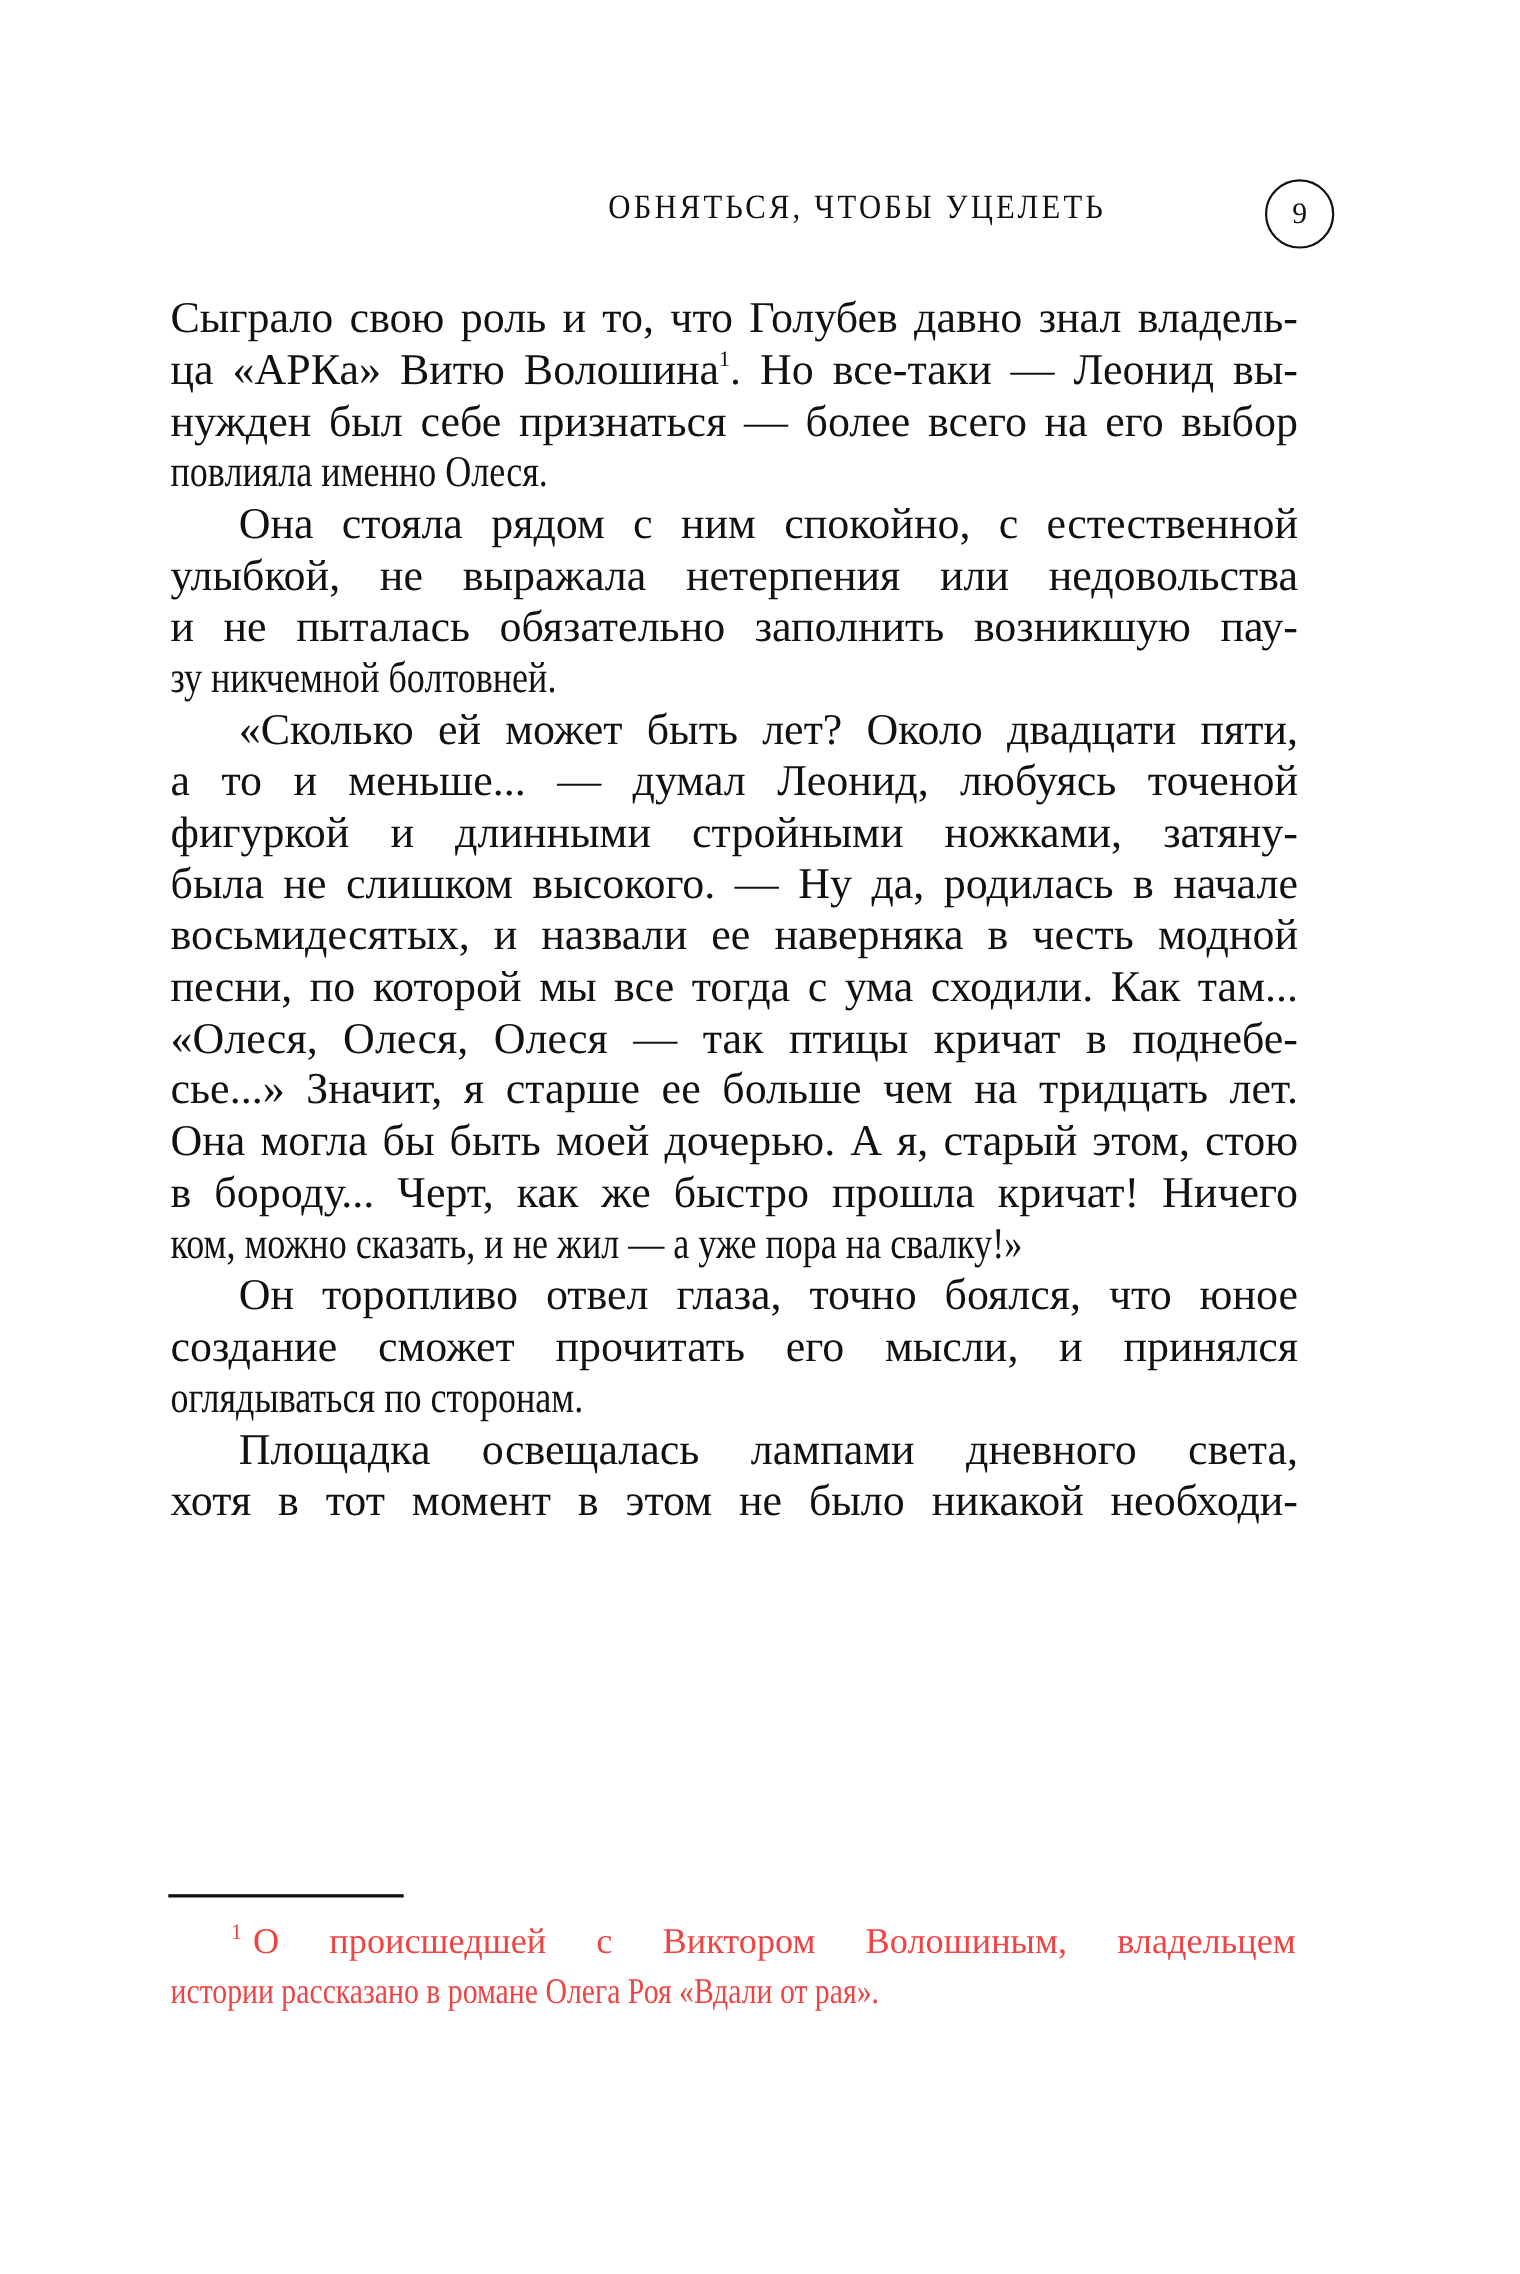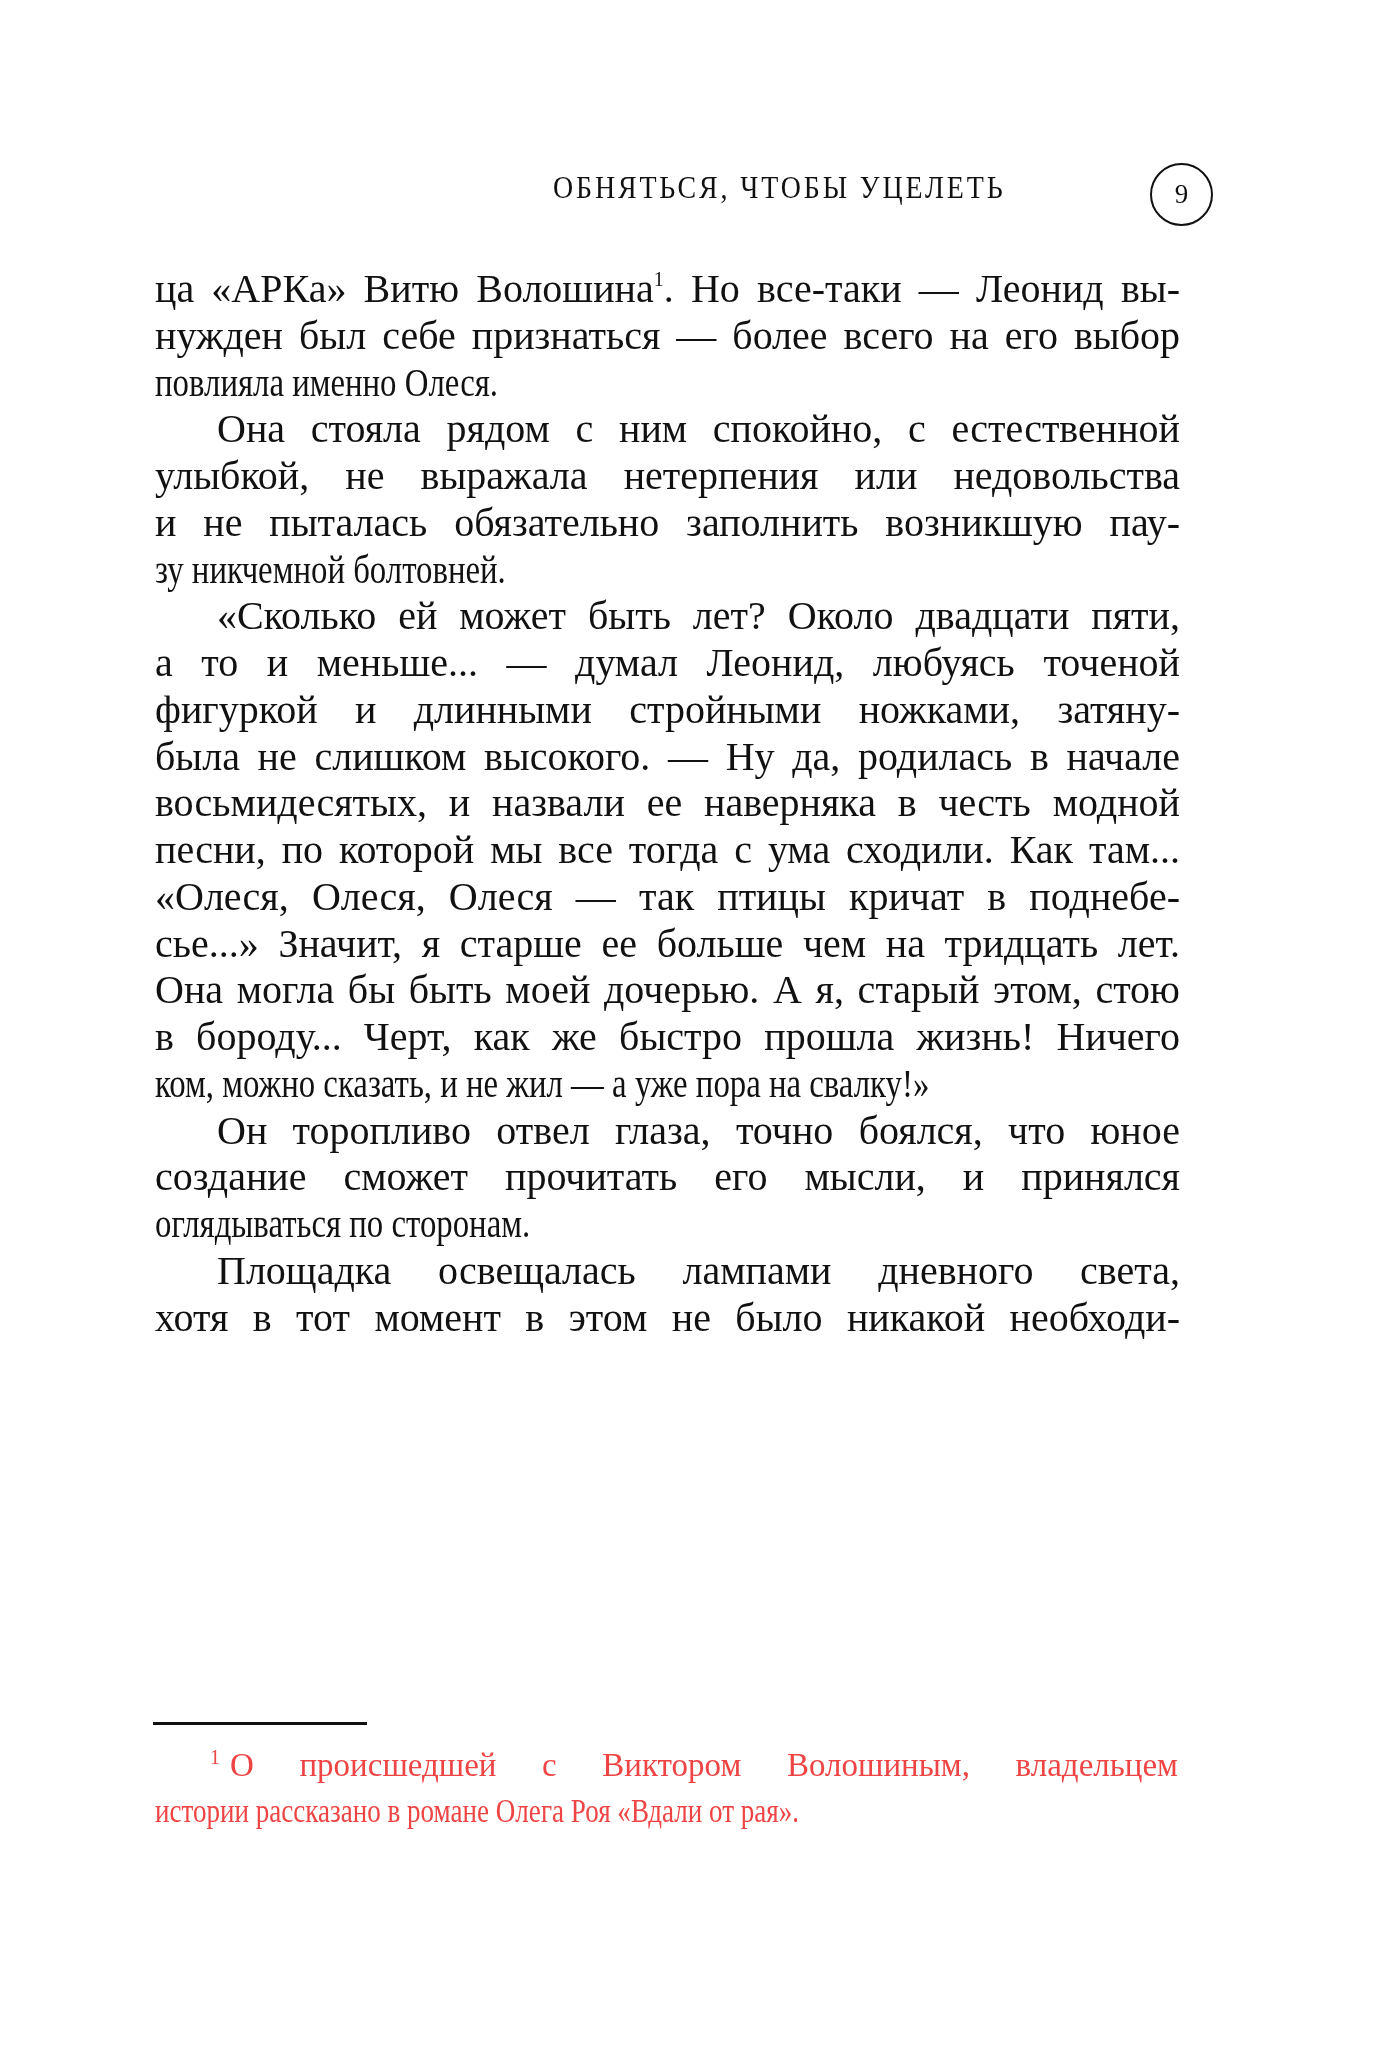--- a/index.html
+++ b/index.html
@@ -51,20 +51,21 @@
 <body>
 
 <div class="page">
 
   <div class="running-head">Обняться, чтобы уцелеть</div>
   <div class="folio">9</div>
 
   <div class="body-text">
 
     <div>
+      <span class="line">Сыграло свою роль и то, что Голубев давно знал владель-</span>
       <span class="line"><span>ца «АРКа» Витю Волошина</span><sup class="fnref">1</sup><span>. Но все-таки — Леонид вы-</span></span>
       <span class="line">нужден был себе признаться — более всего на его выбор</span>
       <span class="line last" style="transform-origin: left center; transform: scaleX(0.82); width: 1250px;">повлияла именно Олеся.</span>
     </div>
 
     <div>
       <span class="line indent">Она стояла рядом с ним спокойно, с естественной</span>
       <span class="line">улыбкой, не выражала нетерпения или недовольства</span>
       <span class="line">и не пыталась обязательно заполнить возникшую пау-</span>
       <span class="line last" style="transform-origin: left center; transform: scaleX(0.82); width: 1250px;">зу никчемной болтовней.</span>
@@ -73,21 +74,21 @@
     <div>
       <span class="line indent">«Сколько ей может быть лет? Около двадцати пяти,</span>
       <span class="line">а то и меньше... — думал Леонид, любуясь точеной</span>
       <span class="line">фигуркой и длинными стройными ножками, затяну-</span>
       <span class="line">была не слишком высокого. — Ну да, родилась в начале</span>
       <span class="line">восьмидесятых, и назвали ее наверняка в честь модной</span>
       <span class="line">песни, по которой мы все тогда с ума сходили. Как там...</span>
       <span class="line">«Олеся, Олеся, Олеся — так птицы кричат в поднебе-</span>
       <span class="line">сье...» Значит, я старше ее больше чем на тридцать лет.</span>
       <span class="line">Она могла бы быть моей дочерью. А я, старый этом, стою</span>
-      <span class="line">в бороду... Черт, как же быстро прошла жизнь! Ничего</span>
+      <span class="line">в бороду... Черт, как же быстро прошла кричат! Ничего</span>
       <span class="line last" style="transform-origin: left center; transform: scaleX(0.82); width: 1250px;">ком, можно сказать, и не жил — а уже пора на свалку!»</span>
     </div>
 
     <div>
       <span class="line indent">Он торопливо отвел глаза, точно боялся, что юное</span>
       <span class="line">создание сможет прочитать его мысли, и принялся</span>
       <span class="line last" style="transform-origin: left center; transform: scaleX(0.82); width: 1250px;">оглядываться по сторонам.</span>
     </div>
 
     <div>

